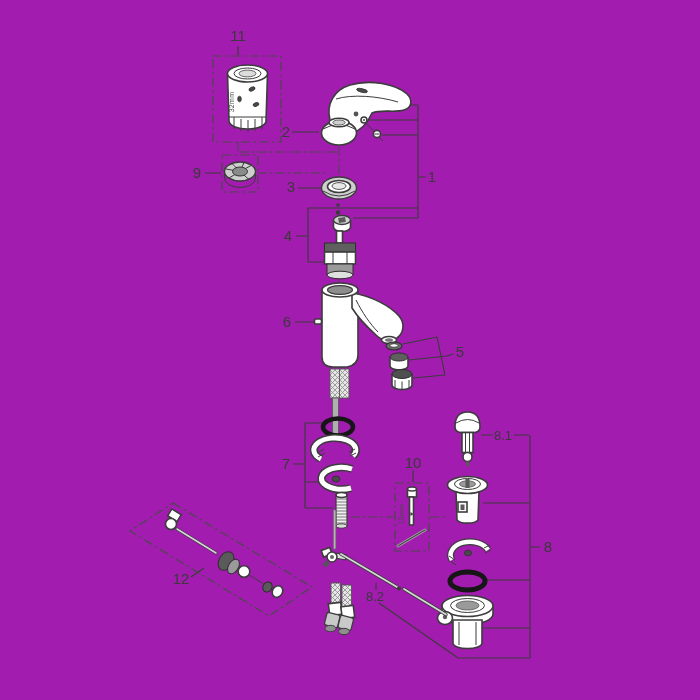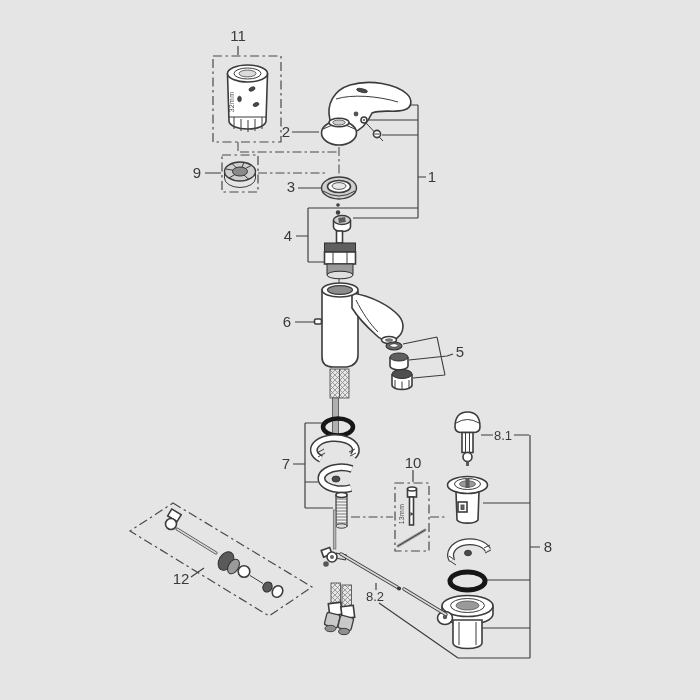--- a/index.html
+++ b/index.html
@@ -1,16 +1,16 @@
 <!DOCTYPE html>
 <html><head>
 <meta charset="utf-8">
 <style>
   html,body{margin:0;padding:0;background:#ffffff;}
-  .stage{width:700px;height:700px;background:#e5e5e5;position:relative;overflow:hidden;}
+  .stage{width:700px;height:700px;background:#a21caf;position:relative;overflow:hidden;}
   svg{font-family:"Liberation Sans",sans-serif;}
   text{fill:#3a3a3a;}
   .callout{font-size:15px;}
   .callout-sm{font-size:13px;}
   .toolsize{font-size:7px;fill:#4a4a4a;letter-spacing:.3px;}
   .ln{stroke:#3c3c3c;stroke-width:1.15;fill:none;}
   .axis{stroke:#4a4a4a;stroke-width:1.05;fill:none;stroke-dasharray:9 3 2.5 3;}
   .box{fill:none;stroke:#4a4a4a;stroke-width:1.2;stroke-dasharray:9 3.5 2.5 3.5;}
   .part{stroke:#3c3c3c;stroke-width:1.6;fill:#ffffff;}
   .thin{stroke:#3c3c3c;stroke-width:1;fill:none;}

